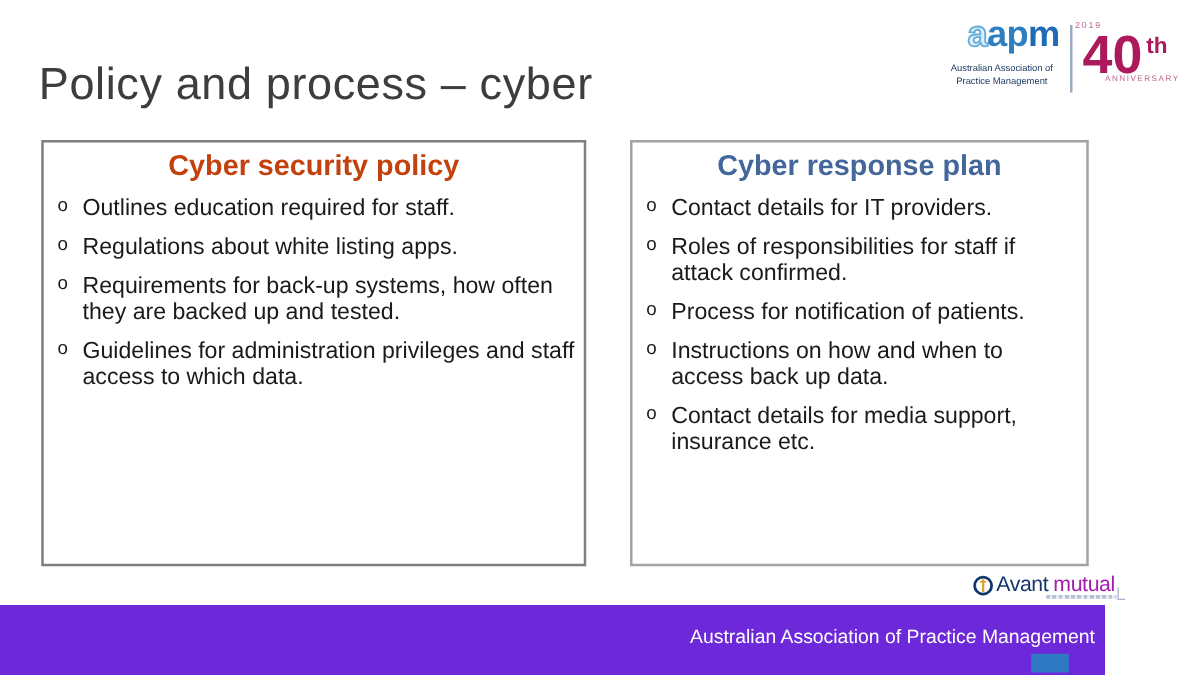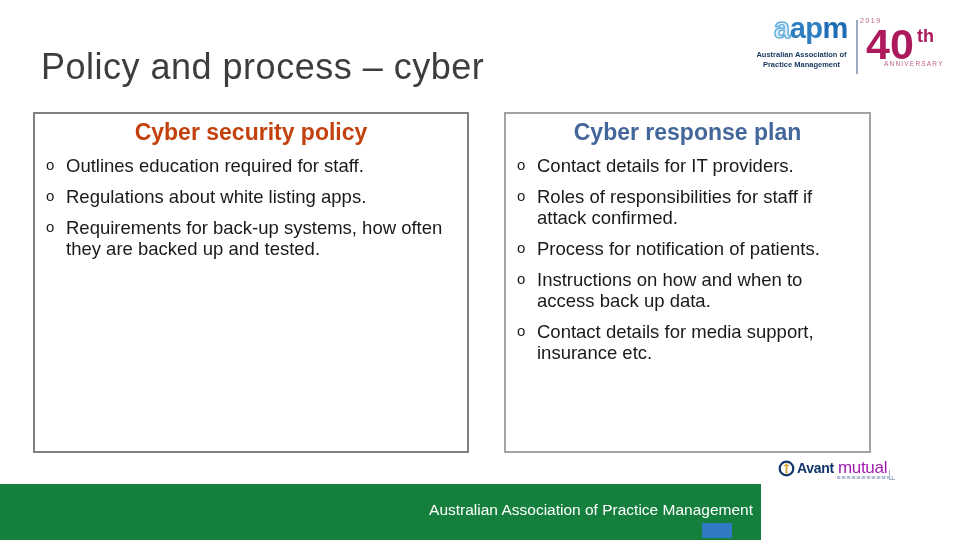--- a/index.html
+++ b/index.html
@@ -1,21 +1,21 @@
 <!DOCTYPE html>
 <html><head>
 <meta charset="utf-8">
 <style>
   html,body{margin:0;padding:0;}
   body{
     width:960px;height:540px;position:relative;overflow:hidden;
     background:#ffffff;font-family:"Liberation Sans", sans-serif;
   }
   .slide-title{
-    position:absolute;left:41px;top:46px;
+    position:absolute;left:31px;top:46px;
     font-size:36px;font-weight:300;color:#3d3d3d;letter-spacing:0.5px;
   }
   
   .content-box{
     position:absolute;top:112px;height:341px;background:#fff;box-sizing:border-box;
   }
   .box-left{left:33px;width:436px;border:2px solid #7f7f7f;}
   .box-right{left:504px;width:367px;border:2px solid #a3a3a3;}
   .box-heading{
     text-align:center;font-size:23px;font-weight:bold;margin-top:5px;
@@ -35,21 +35,21 @@
   .aapm-word{
     position:absolute;left:30px;top:0;
     font-size:29px;font-weight:700;color:#2d7fc1;line-height:1;letter-spacing:-0.5px;
   }
   .aapm-a-outline{
     color:#ddeef8;-webkit-text-stroke:1.5px #63aedd;font-weight:600;
   }
   .aapm-m{color:#1f6cb4;font-weight:800;}
   .aapm-sub{
     position:absolute;left:0;top:36px;width:115px;text-align:center;
-    font-size:7.5px;line-height:1.3;color:#16365c;font-weight:bold;
+    font-size:7.5px;line-height:1.3;color:#16365c;font-weight:normal;
   }
   .aapm-divider{
     position:absolute;left:112px;top:6px;width:2px;height:54px;background:#9aaabf;
   }
   .aapm-year{
     position:absolute;left:116px;top:3px;font-size:7px;letter-spacing:1.5px;color:#c0628c;
   }
   .aapm-forty{
     position:absolute;left:122px;top:9px;font-size:43px;line-height:1;
     font-weight:600;color:#ad1a5c;
@@ -59,33 +59,33 @@
   }
   .aapm-anniv{
     position:absolute;left:140px;top:46px;font-size:6.5px;letter-spacing:1.2px;color:#c0628c;
   }
   
   .avant-logo{
     position:absolute;left:774px;top:454px;height:28px;
     display:flex;align-items:center;background:#fff;padding:0 4px;
   }
   .avant-emblem{width:17px;height:17px;margin-right:2px;}
-  .avant-name{font-size:14px;font-weight:700;color:#13366b;letter-spacing:-0.3px;}
+  .avant-name{font-size:17px;font-weight:400;color:#13366b;letter-spacing:-0.3px;}
   .avant-mutual{font-size:17px;font-weight:400;color:#a21caf;margin-left:4px;letter-spacing:-0.3px;}
   .avant-tick{
     width:5px;height:9px;border-left:1px solid #9fb2cc;border-bottom:1px solid #9fb2cc;
     margin-left:2px;align-self:flex-end;margin-bottom:2px;
   }
   .avant-tagline{
     position:absolute;left:63px;top:22px;width:56px;height:3px;
     background:repeating-linear-gradient(90deg,#b6c2d3 0 3px,#e8edf3 3px 5px);
   }
   
   .footer-bar{
-    position:absolute;left:0;top:484px;width:761px;height:56px;background:#15803d;
+    position:absolute;left:0;top:484px;width:884px;height:56px;background:#6d28d9;
   }
   .footer-text{
     position:absolute;right:8px;top:17px;color:#ffffff;font-size:15.5px;
   }
   .slide-number-box{
     position:absolute;right:29px;top:39px;width:30px;height:15px;background:#2f7ac2;
   }
 </style>
 </head>
 <body>
@@ -101,20 +101,21 @@
   <div class="aapm-th">th</div>
   <div class="aapm-anniv">ANNIVERSARY</div>
 </div>
 
 <div class="content-box box-left">
   <div class="box-heading">Cyber security policy</div>
   <div class="bullet-list">
     <div class="bullet-item">Outlines education required for staff.</div>
     <div class="bullet-item">Regulations about white listing apps.</div>
     <div class="bullet-item">Requirements for back-up systems, how often they are backed up and tested.</div>
+    <div class="bullet-item">Guidelines for administration privileges and staff access to which data.</div>
   </div>
 </div>
 
 <div class="content-box box-right">
   <div class="box-heading">Cyber response plan</div>
   <div class="bullet-list">
     <div class="bullet-item">Contact details for IT providers.</div>
     <div class="bullet-item">Roles of responsibilities for staff if attack confirmed.</div>
     <div class="bullet-item">Process for notification of patients.</div>
     <div class="bullet-item">Instructions on how and when to access back up data.</div>

